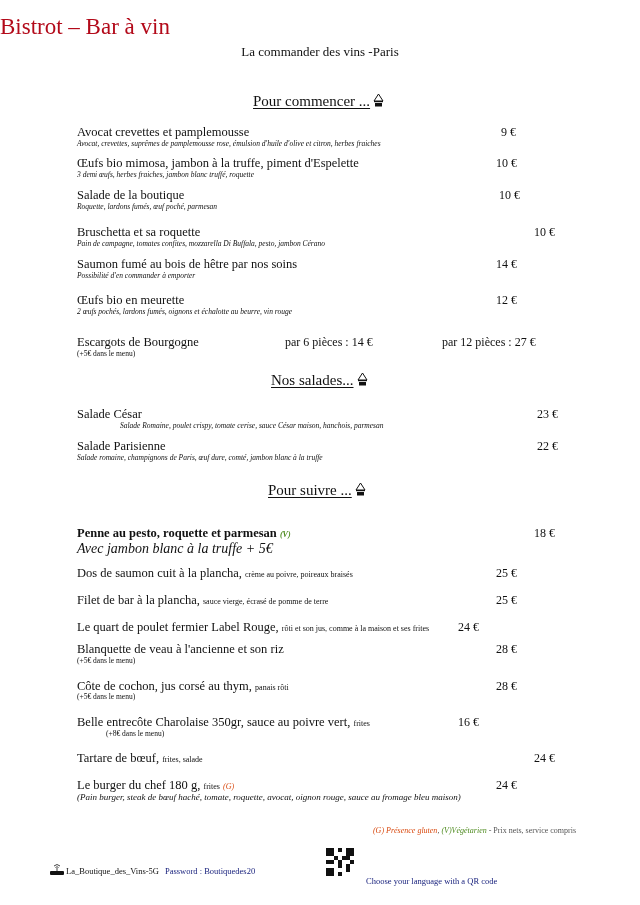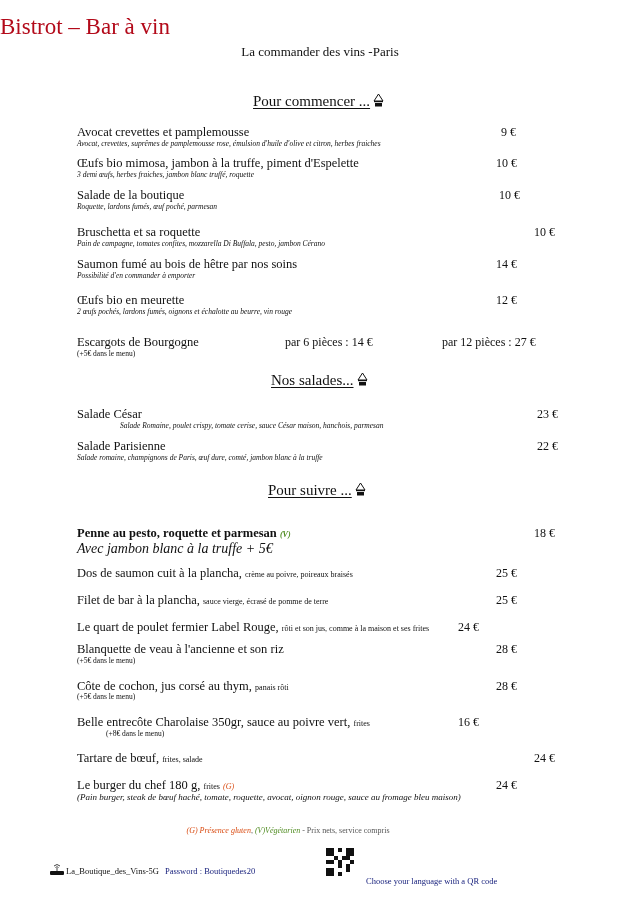--- a/index.html
+++ b/index.html
@@ -11,21 +11,21 @@
   .section { font-size: 15px; text-decoration: underline; text-underline-offset: 2px; }
   .hat { display: inline-block; width: 13px; height: 14px; vertical-align: -1px; margin-left: 2px; }
   .name { font-size: 12.5px; }
   .desc { font-size: 7.5px; font-style: italic; }
   .small { font-size: 7.5px; }
   .inline-small { font-size: 8px; }
   .price { font-size: 12px; }
   .veg { color: #4d8a1e; font-style: italic; font-size: 8px; }
   .glu { color: #d94a10; font-style: italic; font-size: 8px; }
   .desc2 { font-size: 14px; font-style: italic; }
-  .legend { left: 0; width: 576px; top: 826px; text-align: center; font-size: 8px; color: #555; }
+  .legend { left: 0; width: 576px; top: 826px; text-align: right; font-size: 8px; color: #555; }
   .legend .g { color: #d94a10; font-style: italic; }
   .legend .v { color: #4d8a1e; font-style: italic; }
   .wifi { left: 50px; top: 866px; font-size: 8.5px; color: #111; }
   .wifi .pw { color: #1a237e; margin-left: 6px; }
   .qr-text { left: 366px; top: 876px; font-size: 8.5px; color: #1a237e; }
   .qr { left: 326px; top: 848px; width: 28px; height: 28px; }
 </style>
 </head>
 <body>
 

